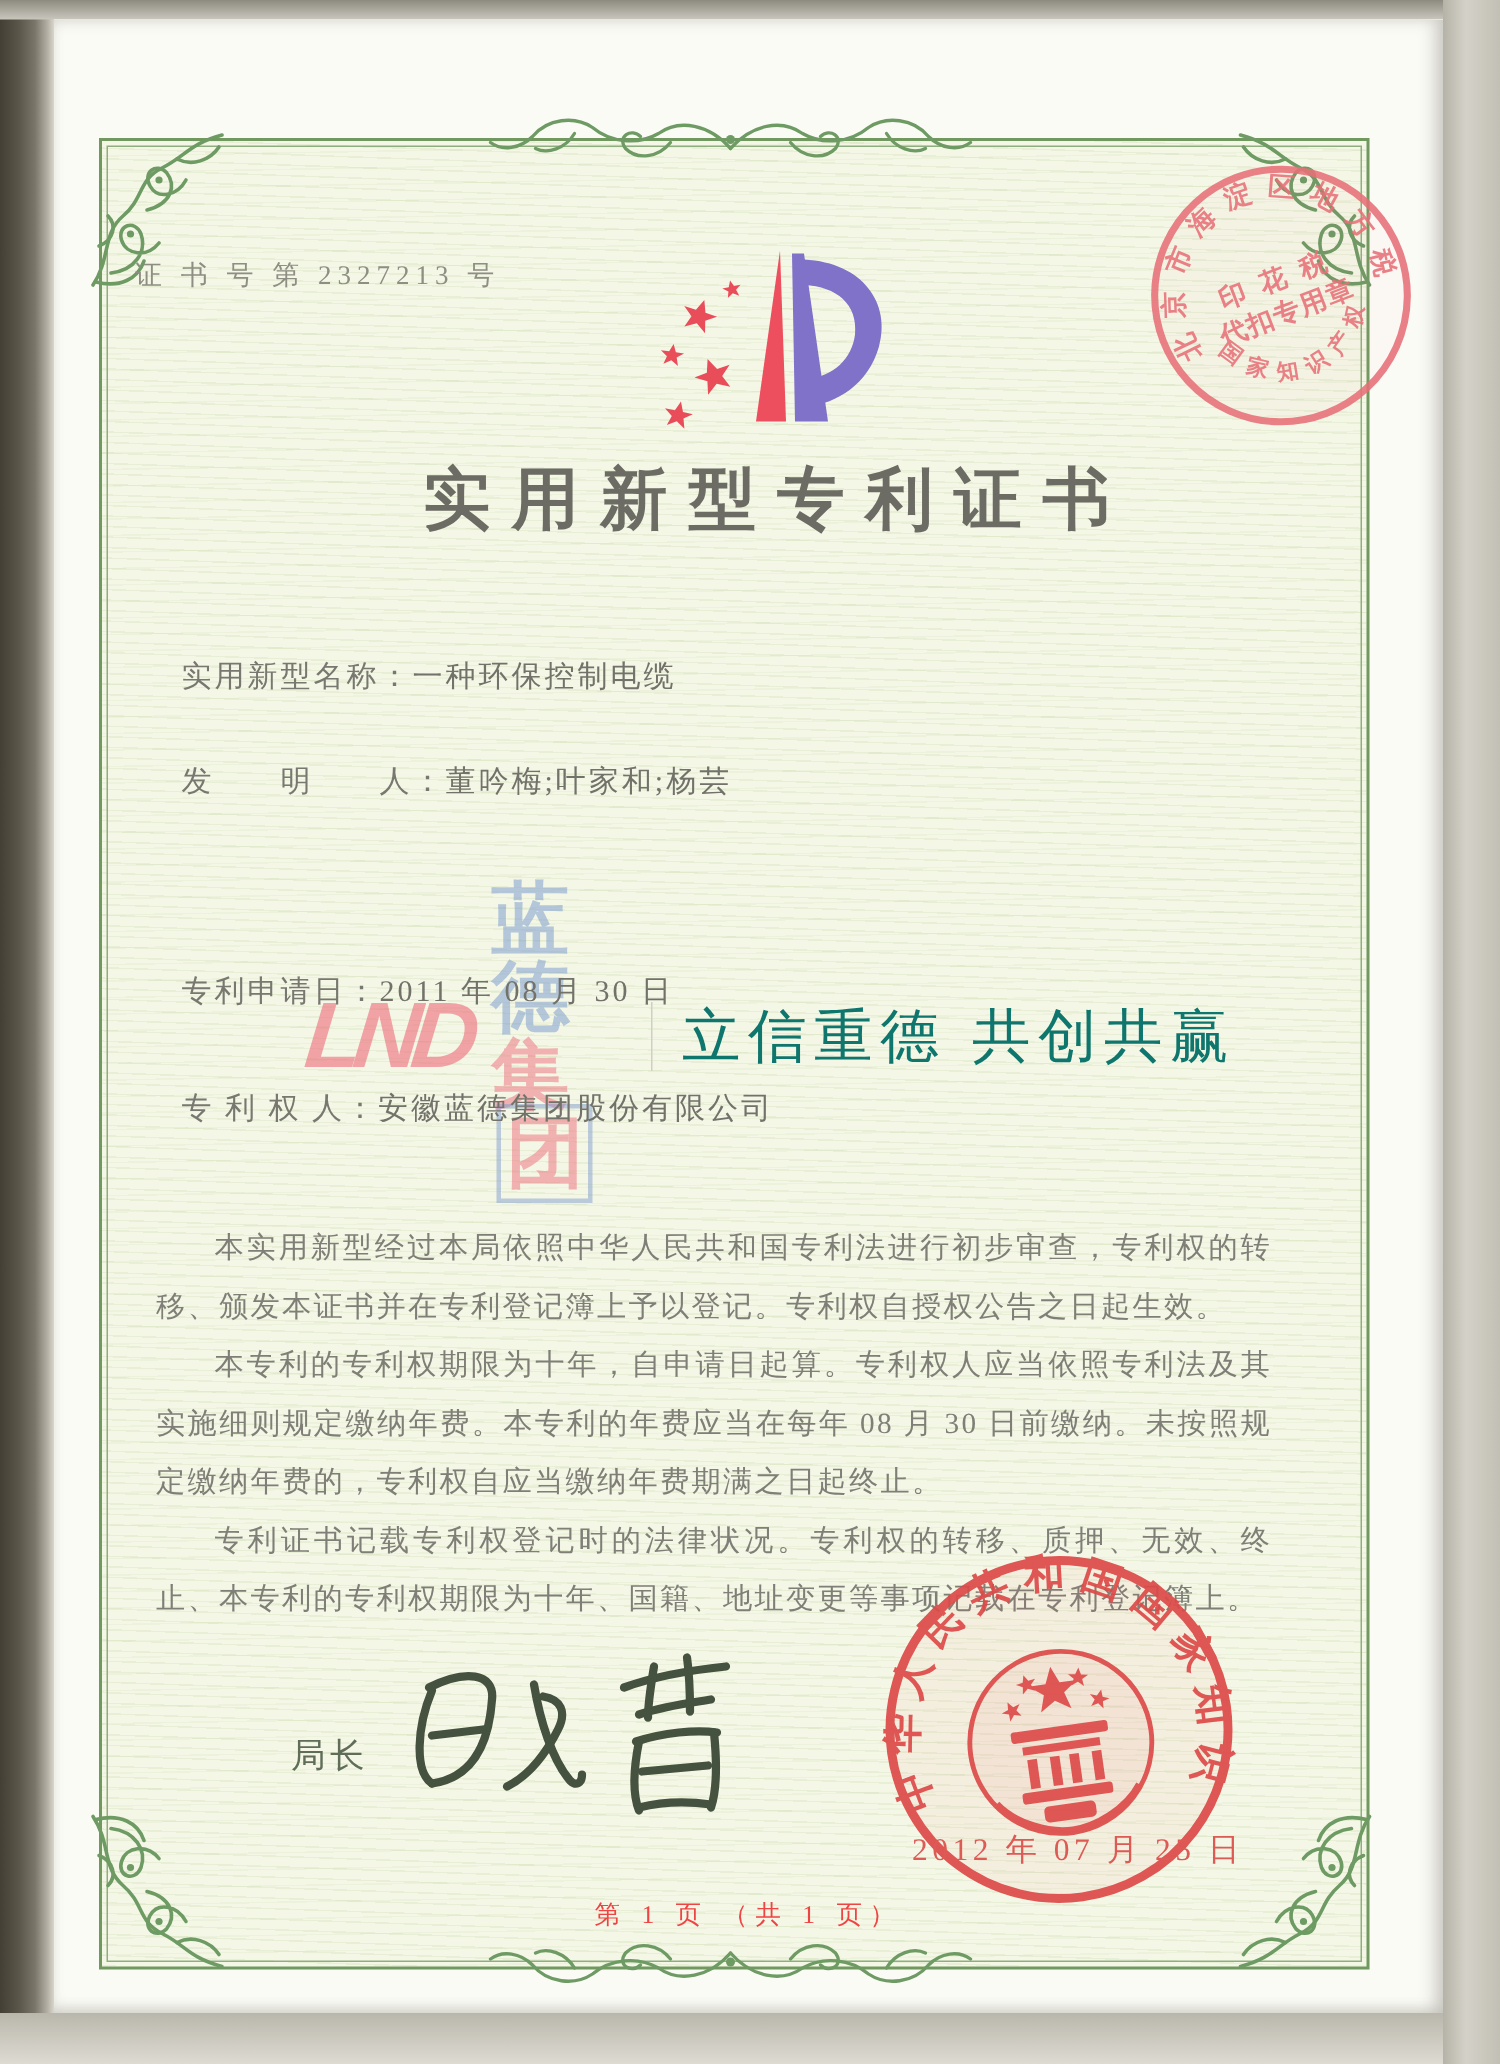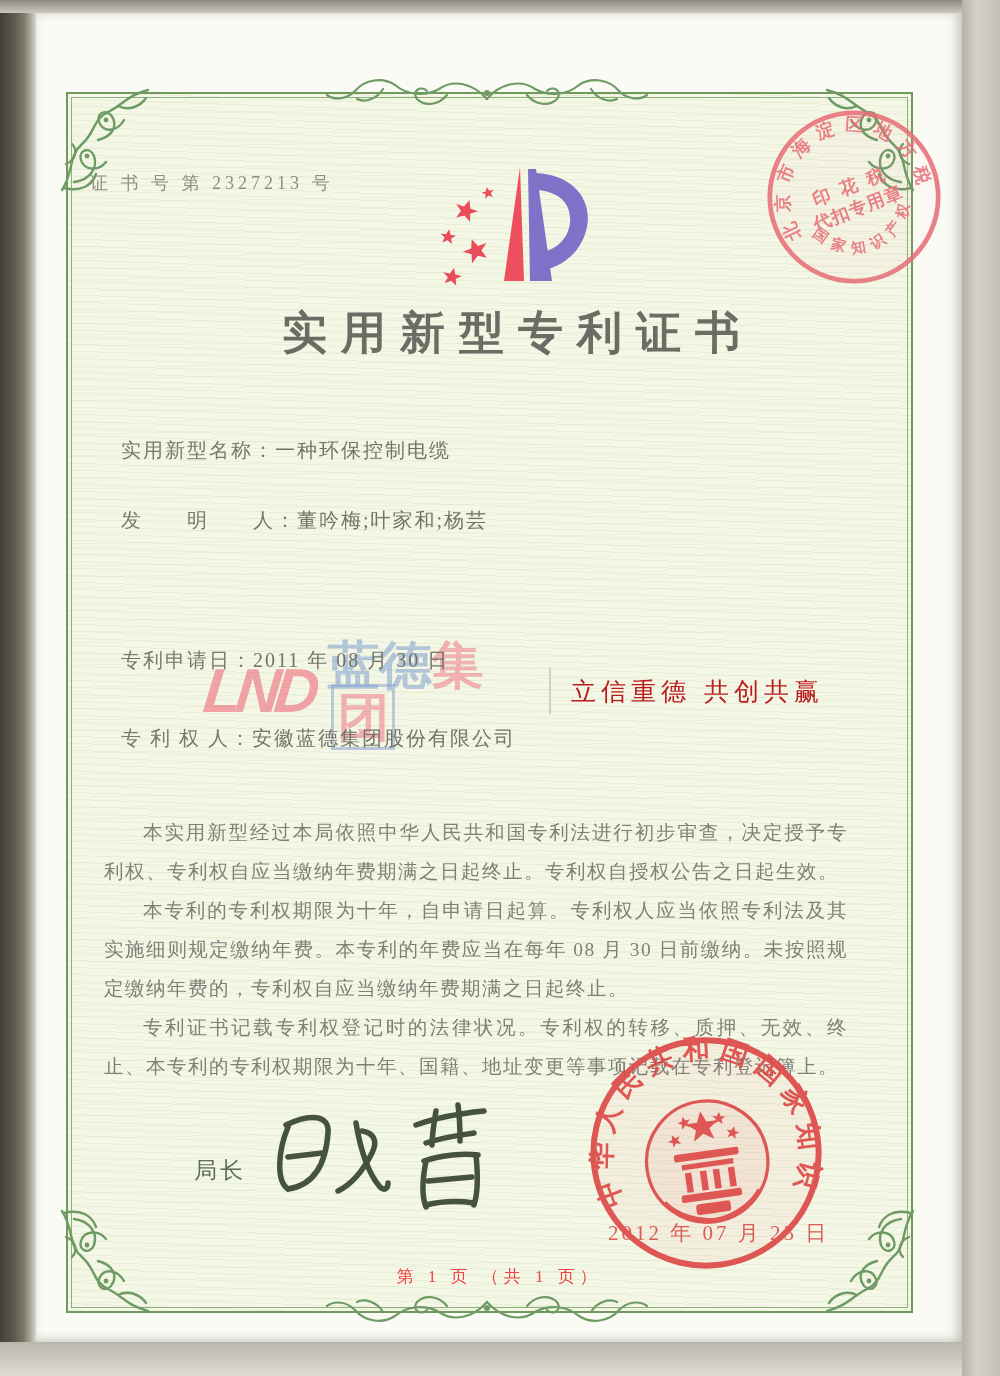--- a/index.html
+++ b/index.html
@@ -39,21 +39,21 @@
   
   .watermark{position:absolute;left:168px;top:640px;width:620px;height:76px;display:flex;
     align-items:center;gap:14px;pointer-events:none;}
   .wm-lnd{font-family:"Liberation Sans","DejaVu Sans",sans-serif;font-weight:bold;font-style:italic;
     font-size:62px;line-height:1;color:rgba(238,110,125,.62);letter-spacing:-6px;transform:skewX(-6deg);}
   .wm-brand{font-family:"DejaVu Sans","Liberation Sans",sans-serif;font-weight:bold;font-size:52px;line-height:1;}
   .wm-lan{color:rgba(128,158,208,.55);}
   .wm-ji{color:rgba(236,120,132,.55);}
   .wm-tuan{color:rgba(236,120,132,.55);border:3px solid rgba(128,158,208,.5);padding:0 3px;margin-left:4px;}
   .wm-div{width:2px;height:46px;background:#cfcfc6;margin:0 6px;}
-  .wm-slogan{font-family:"DejaVu Sans","Liberation Sans",sans-serif;font-size:25px;color:#b91c1c;letter-spacing:5px;white-space:nowrap;}
+  .wm-slogan{font-family:"DejaVu Sans","Liberation Sans",sans-serif;font-size:39px;color:#0f766e;letter-spacing:5px;white-space:nowrap;}
   
   .body-text{position:absolute;left:68px;top:800px;width:744px;font-size:19.5px;color:#7f7f77;
     line-height:39px;text-align:justify;letter-spacing:1.5px;}
   .body-text p{margin:0;text-indent:2em;}
   
   .sig-label{position:absolute;left:158px;top:1142px;font-size:23px;color:#5f6d59;letter-spacing:3px;}
   .sig-svg{position:absolute;left:222px;top:1076px;width:250px;height:140px;}
   
   .sipo-seal{position:absolute;left:540px;top:1010px;width:260px;height:260px;transform:rotate(-8deg);opacity:.92;}
   .issue-date{position:absolute;left:572px;top:1206px;font-size:21px;color:#dd5a55;letter-spacing:3px;white-space:nowrap;}
@@ -142,21 +142,21 @@
       <text x="95" y="90" text-anchor="middle" font-size="17" fill="#e87078" font-weight="bold" letter-spacing="3">印 花 税</text>
       <text x="95" y="112" text-anchor="middle" font-size="17" fill="#e87078" font-weight="bold" letter-spacing="1">代扣专用章</text>
     </svg>
 
     <div class="field" style="top:494px"><span>发　　明　　人：</span><span class="val">董吟梅;叶家和;杨芸</span></div>
     <div class="field" style="top:424px"><span>实用新型名称：</span><span class="val">一种环保控制电缆</span></div>
     <div class="field" style="top:634px"><span>专利申请日：</span><span class="val">2011 年 08 月 30 日</span></div>
     <div class="field" style="top:712px"><span>专 利 权 人：</span><span class="val">安徽蓝德集团股份有限公司</span></div>
 
     <div class="body-text">
-      <p>本实用新型经过本局依照中华人民共和国专利法进行初步审查，决定授予专利权、专利权自应当缴纳年费期满之日起终止。专利权自授权公告之日起生效。</p>
+      <p>本实用新型经过本局依照中华人民共和国专利法进行初步审查，专利权的转移、颁发本证书并在专利登记簿上予以登记。专利权自授权公告之日起生效。</p>
       <p>本专利的专利权期限为十年，自申请日起算。专利权人应当依照专利法及其实施细则规定缴纳年费。本专利的年费应当在每年 08 月 30 日前缴纳。未按照规定缴纳年费的，专利权自应当缴纳年费期满之日起终止。</p>
       <p>专利证书记载专利权登记时的法律状况。专利权的转移、质押、无效、终止、本专利的专利权期限为十年、国籍、地址变更等事项记载在专利登记簿上。</p>
     </div>
 
     <div class="sig-label">局长</div>
     <svg class="sig-svg" viewBox="0 0 250 140">
       <g stroke="#45523f" stroke-width="5.5" fill="none" stroke-linecap="round" stroke-linejoin="round">
         <path d="M30,38 C20,62 18,92 30,100"></path>
         <path d="M28,36 C52,24 72,26 70,44 C68,72 58,96 30,100"></path>
         <path d="M30,68 L64,64"></path>

